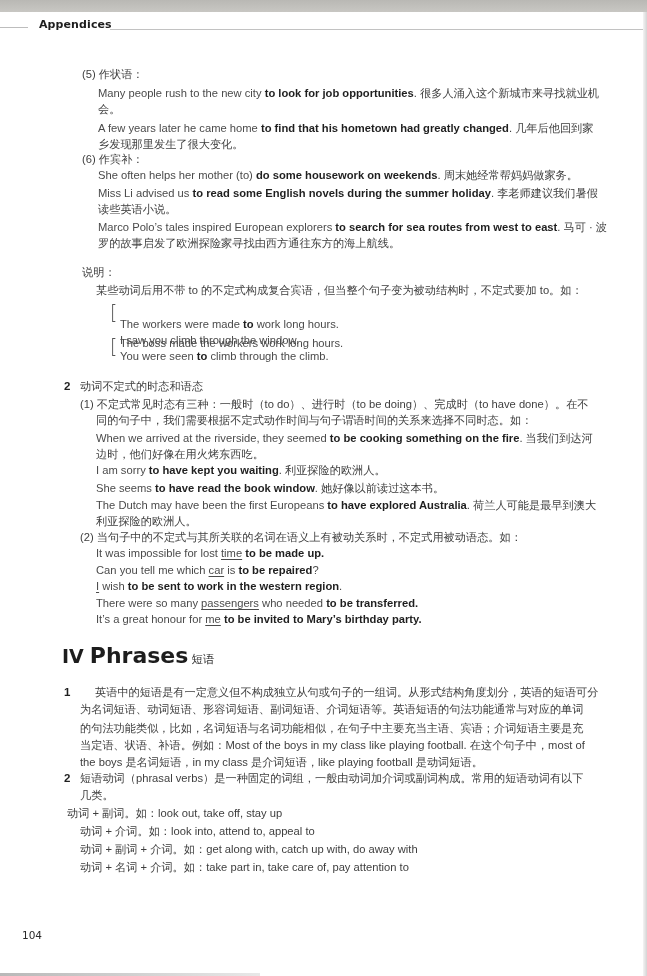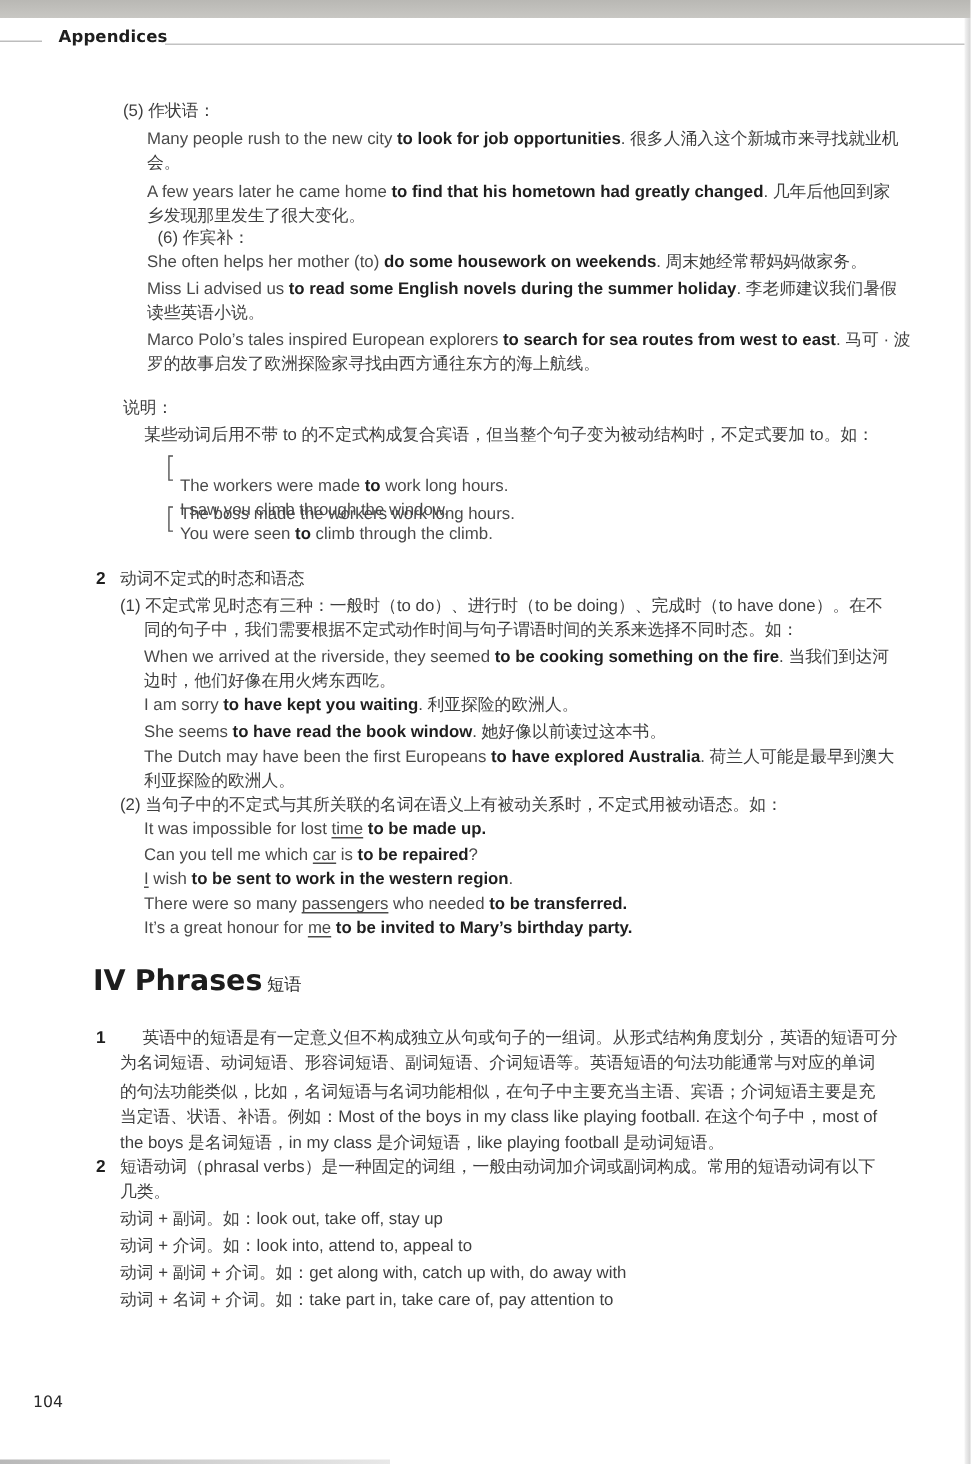--- a/index.html
+++ b/index.html
@@ -51,21 +51,21 @@
     position: absolute; font-size: 19px; line-height: 19px; color: #555;
     font-family: "DejaVu Sans", sans-serif; font-weight: 300;
   }
   .section-title {
     position: absolute; left: 62px; top: 643px; white-space: nowrap;
   }
   .section-title .roman {
     font-family: "DejaVu Sans", sans-serif; font-weight: bold; font-size: 19px; color: #1d1d1d;
   }
   .section-title .en {
-    font-family: "DejaVu Sans", sans-serif; font-weight: bold; font-size: 19px; color: #1d1d1d;
+    font-family: "DejaVu Sans", sans-serif; font-weight: bold; font-size: 22px; color: #1d1d1d;
     margin-left: 6px;
   }
   .section-title .cn { font-size: 11.5px; color: #2e2e2e; margin-left: 3px; }
   .pagenum {
     position: absolute; left: 22px; top: 929px;
     font-family: "DejaVu Sans", sans-serif; font-size: 10.5px; color: #2a2a2a;
   }
 </style>
 </head>
 <body>
@@ -79,21 +79,21 @@
   <div class="title">Appendices</div>
   <div class="rule-right"></div>
 </div>
 
 <div class="ln zh" style="left:82px;top:67px;">(5) 作状语：</div>
 <div class="ln" style="left:98px;top:86px;"><span>Many people rush to the new city </span><b>to look for job opportunities</b><span class="zh">. 很多人涌入这个新城市来寻找就业机</span></div>
 <div class="ln zh" style="left:98px;top:102px;">会。</div>
 <div class="ln" style="left:98px;top:121px;"><span>A few years later he came home </span><b>to find that his hometown had greatly changed</b><span class="zh">. 几年后他回到家</span></div>
 <div class="ln zh" style="left:98px;top:137px;">乡发现那里发生了很大变化。</div>
 
-<div class="ln zh" style="left:82px;top:152px;margin-left:23px;">(6) 作宾补：</div>
+<div class="ln zh" style="left:82px;top:152px;">(6) 作宾补：</div>
 <div class="ln" style="left:98px;top:168px;"><span>She often helps her mother (to) </span><b>do some housework on weekends</b><span class="zh">. 周末她经常帮妈妈做家务。</span></div>
 <div class="ln" style="left:98px;top:186px;"><span>Miss Li advised us </span><b>to read some English novels during the summer holiday</b><span class="zh">. 李老师建议我们暑假</span></div>
 <div class="ln zh" style="left:98px;top:202px;">读些英语小说。</div>
 <div class="ln" style="left:98px;top:220px;"><span>Marco Polo’s tales inspired European explorers </span><b>to search for sea routes from west to east</b><span class="zh">. 马可 · 波</span></div>
 <div class="ln zh" style="left:98px;top:236px;">罗的故事启发了欧洲探险家寻找由西方通往东方的海上航线。</div>
 
 <div class="ln zh" style="left:82px;top:265px;">说明：</div>
 <div class="ln zh" style="left:96px;top:283px;">某些动词后用不带 to 的不定式构成复合宾语，但当整个句子变为被动结构时，不定式要加 to。如：</div>
 
 <div class="bracket" style="left:110px;top:303px;">[</div>
@@ -130,18 +130,18 @@
 <div class="sec-num" style="left:64px;top:686px;">1</div>
 <div class="ln zh" style="left:67px;top:685px;margin-left:28px;">英语中的短语是有一定意义但不构成独立从句或句子的一组词。从形式结构角度划分，英语的短语可分</div>
 <div class="ln zh" style="left:80px;top:703px;font-family:Liberation Mono, monospace;">为名词短语、动词短语、形容词短语、副词短语、介词短语等。英语短语的句法功能通常与对应的单词</div>
 <div class="ln zh" style="left:80px;top:721px;">的句法功能类似，比如，名词短语与名词功能相似，在句子中主要充当主语、宾语；介词短语主要是充</div>
 <div class="ln zh" style="left:80px;top:738px;">当定语、状语、补语。例如：Most of the boys in my class like playing football. 在这个句子中，most of</div>
 <div class="ln zh" style="left:80px;top:755px;">the boys 是名词短语，in my class 是介词短语，like playing football 是动词短语。</div>
 
 <div class="sec-num" style="left:64px;top:772px;">2</div>
 <div class="ln zh" style="left:80px;top:771px;">短语动词（phrasal verbs）是一种固定的词组，一般由动词加介词或副词构成。常用的短语动词有以下</div>
 <div class="ln zh" style="left:80px;top:788px;">几类。</div>
-<div class="ln zh" style="left:80px;top:806px;">动词 + 副词。如：look out, take off, stay up</div>
+<div class="ln zh" style="left:67px;top:806px;">动词 + 副词。如：look out, take off, stay up</div>
 <div class="ln zh" style="left:80px;top:824px;">动词 + 介词。如：look into, attend to, appeal to</div>
 <div class="ln zh" style="left:80px;top:842px;">动词 + 副词 + 介词。如：get along with, catch up with, do away with</div>
 <div class="ln zh" style="left:80px;top:860px;">动词 + 名词 + 介词。如：take part in, take care of, pay attention to</div>
 
 <div class="pagenum">104</div>
 
 </body></html>

